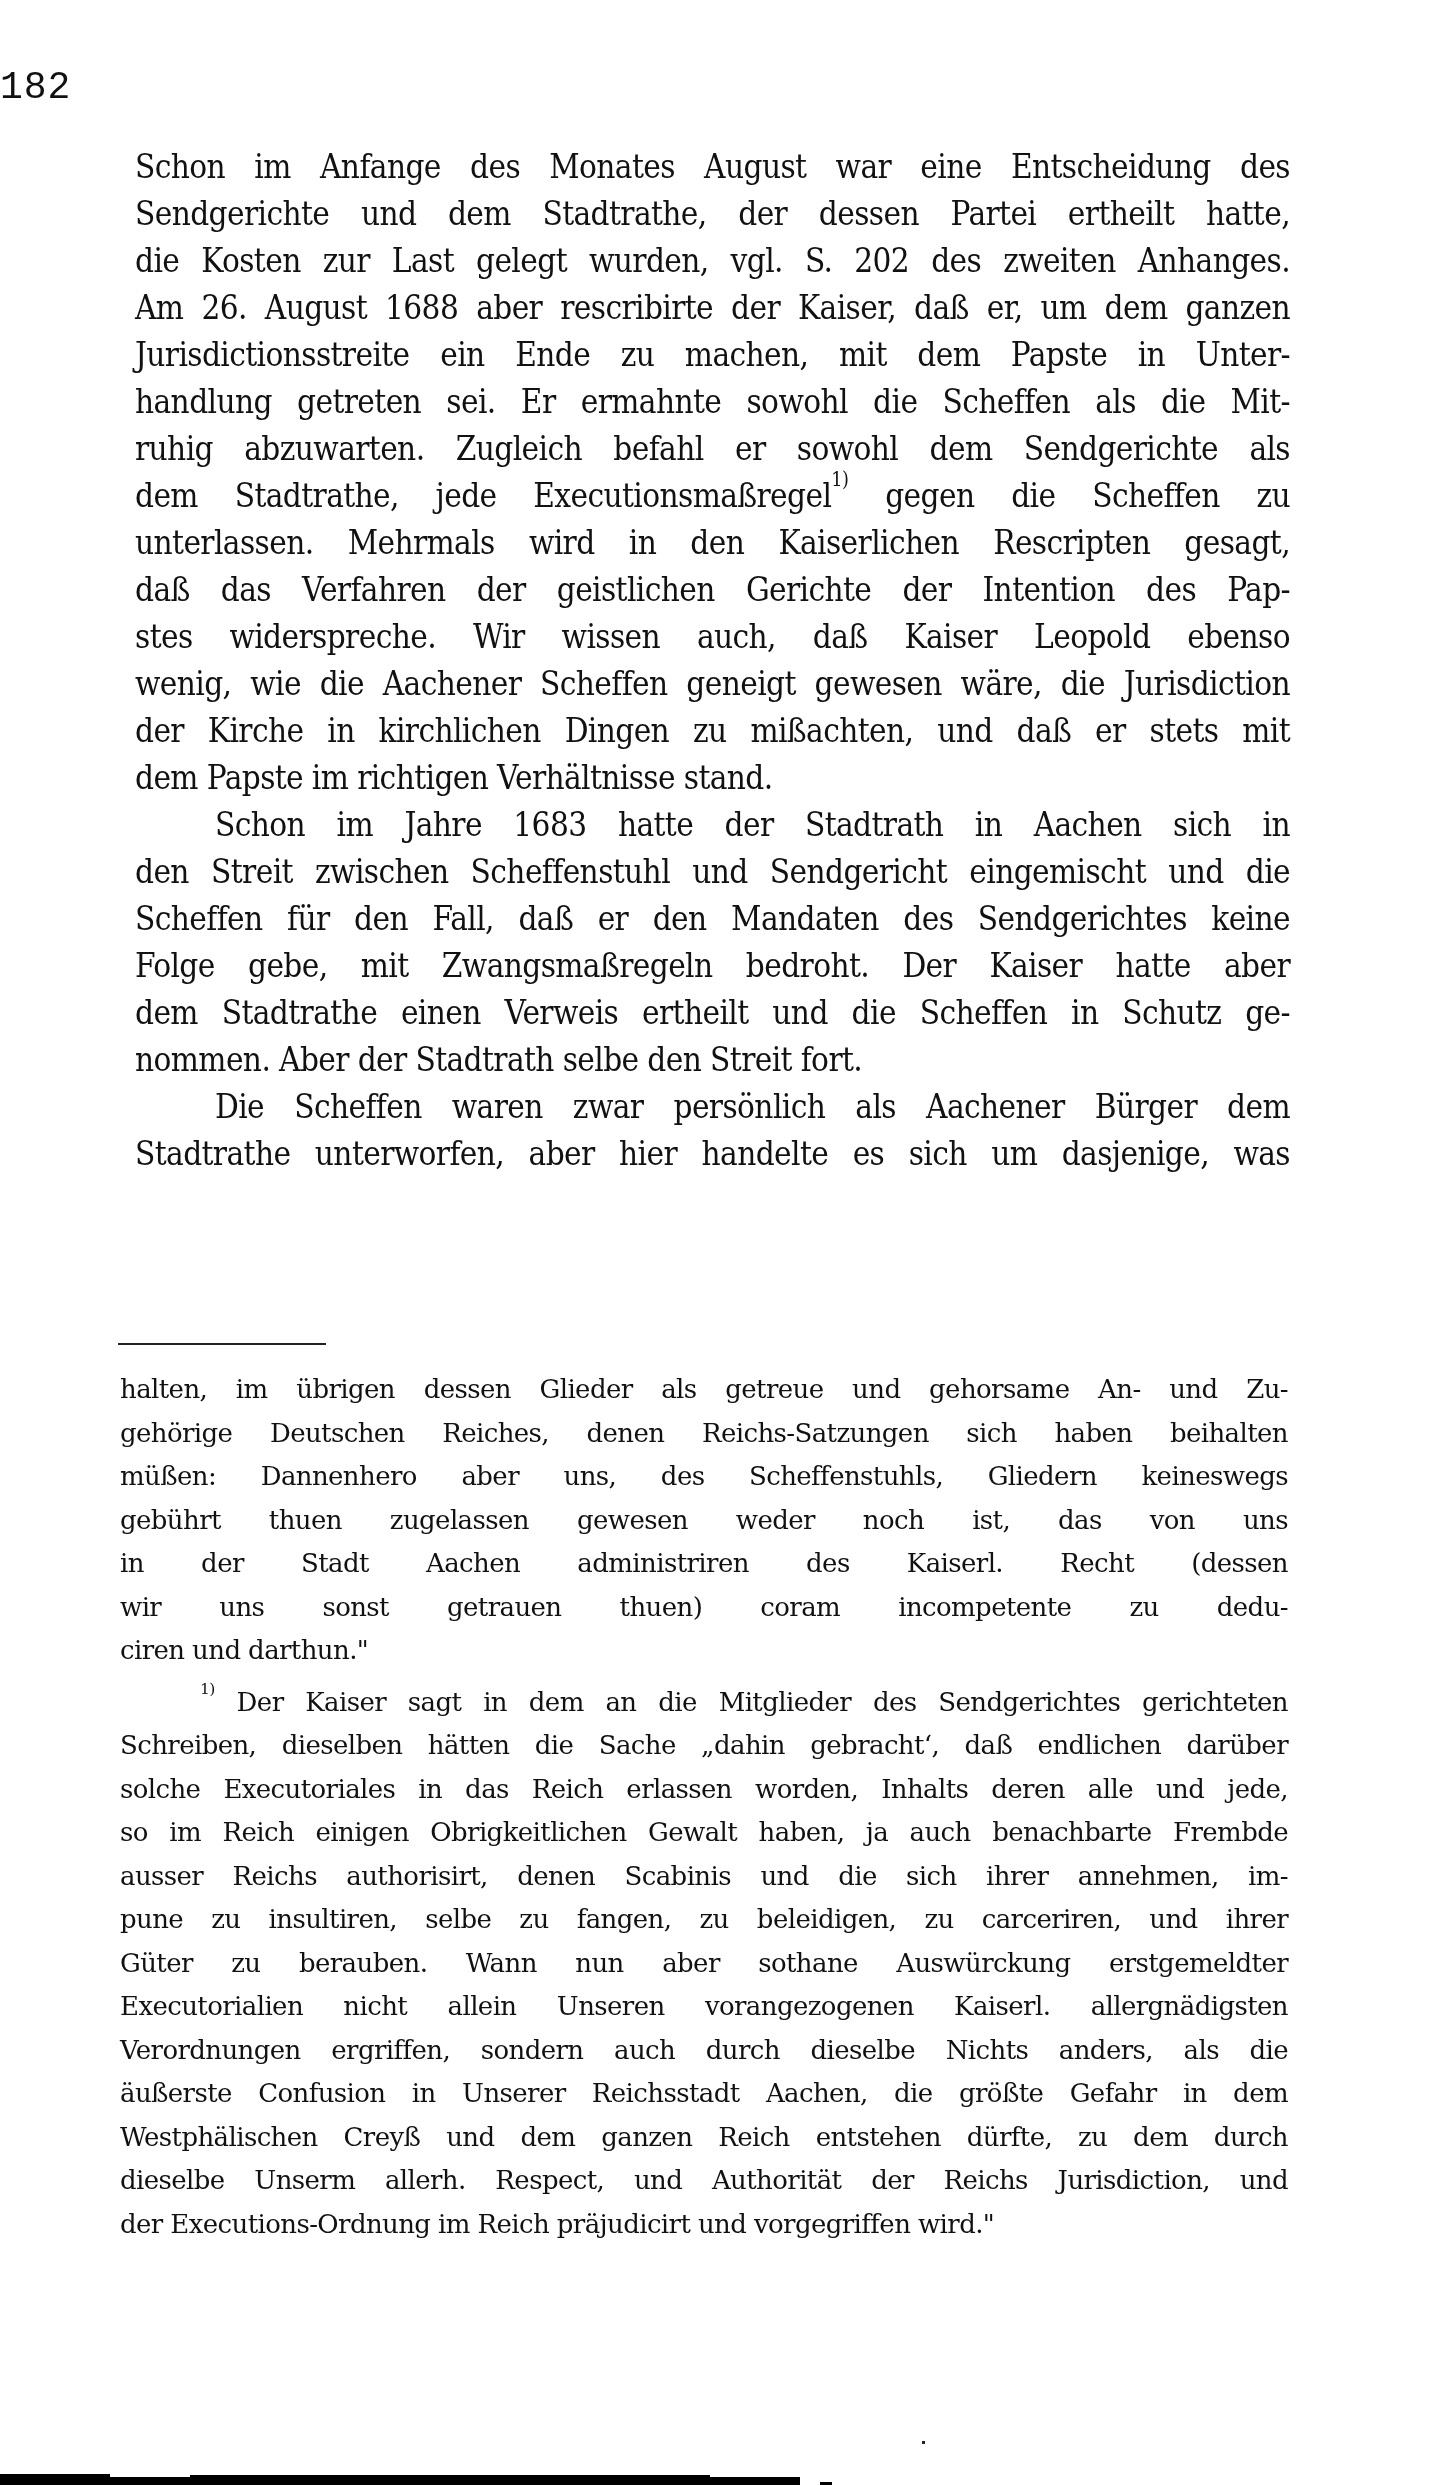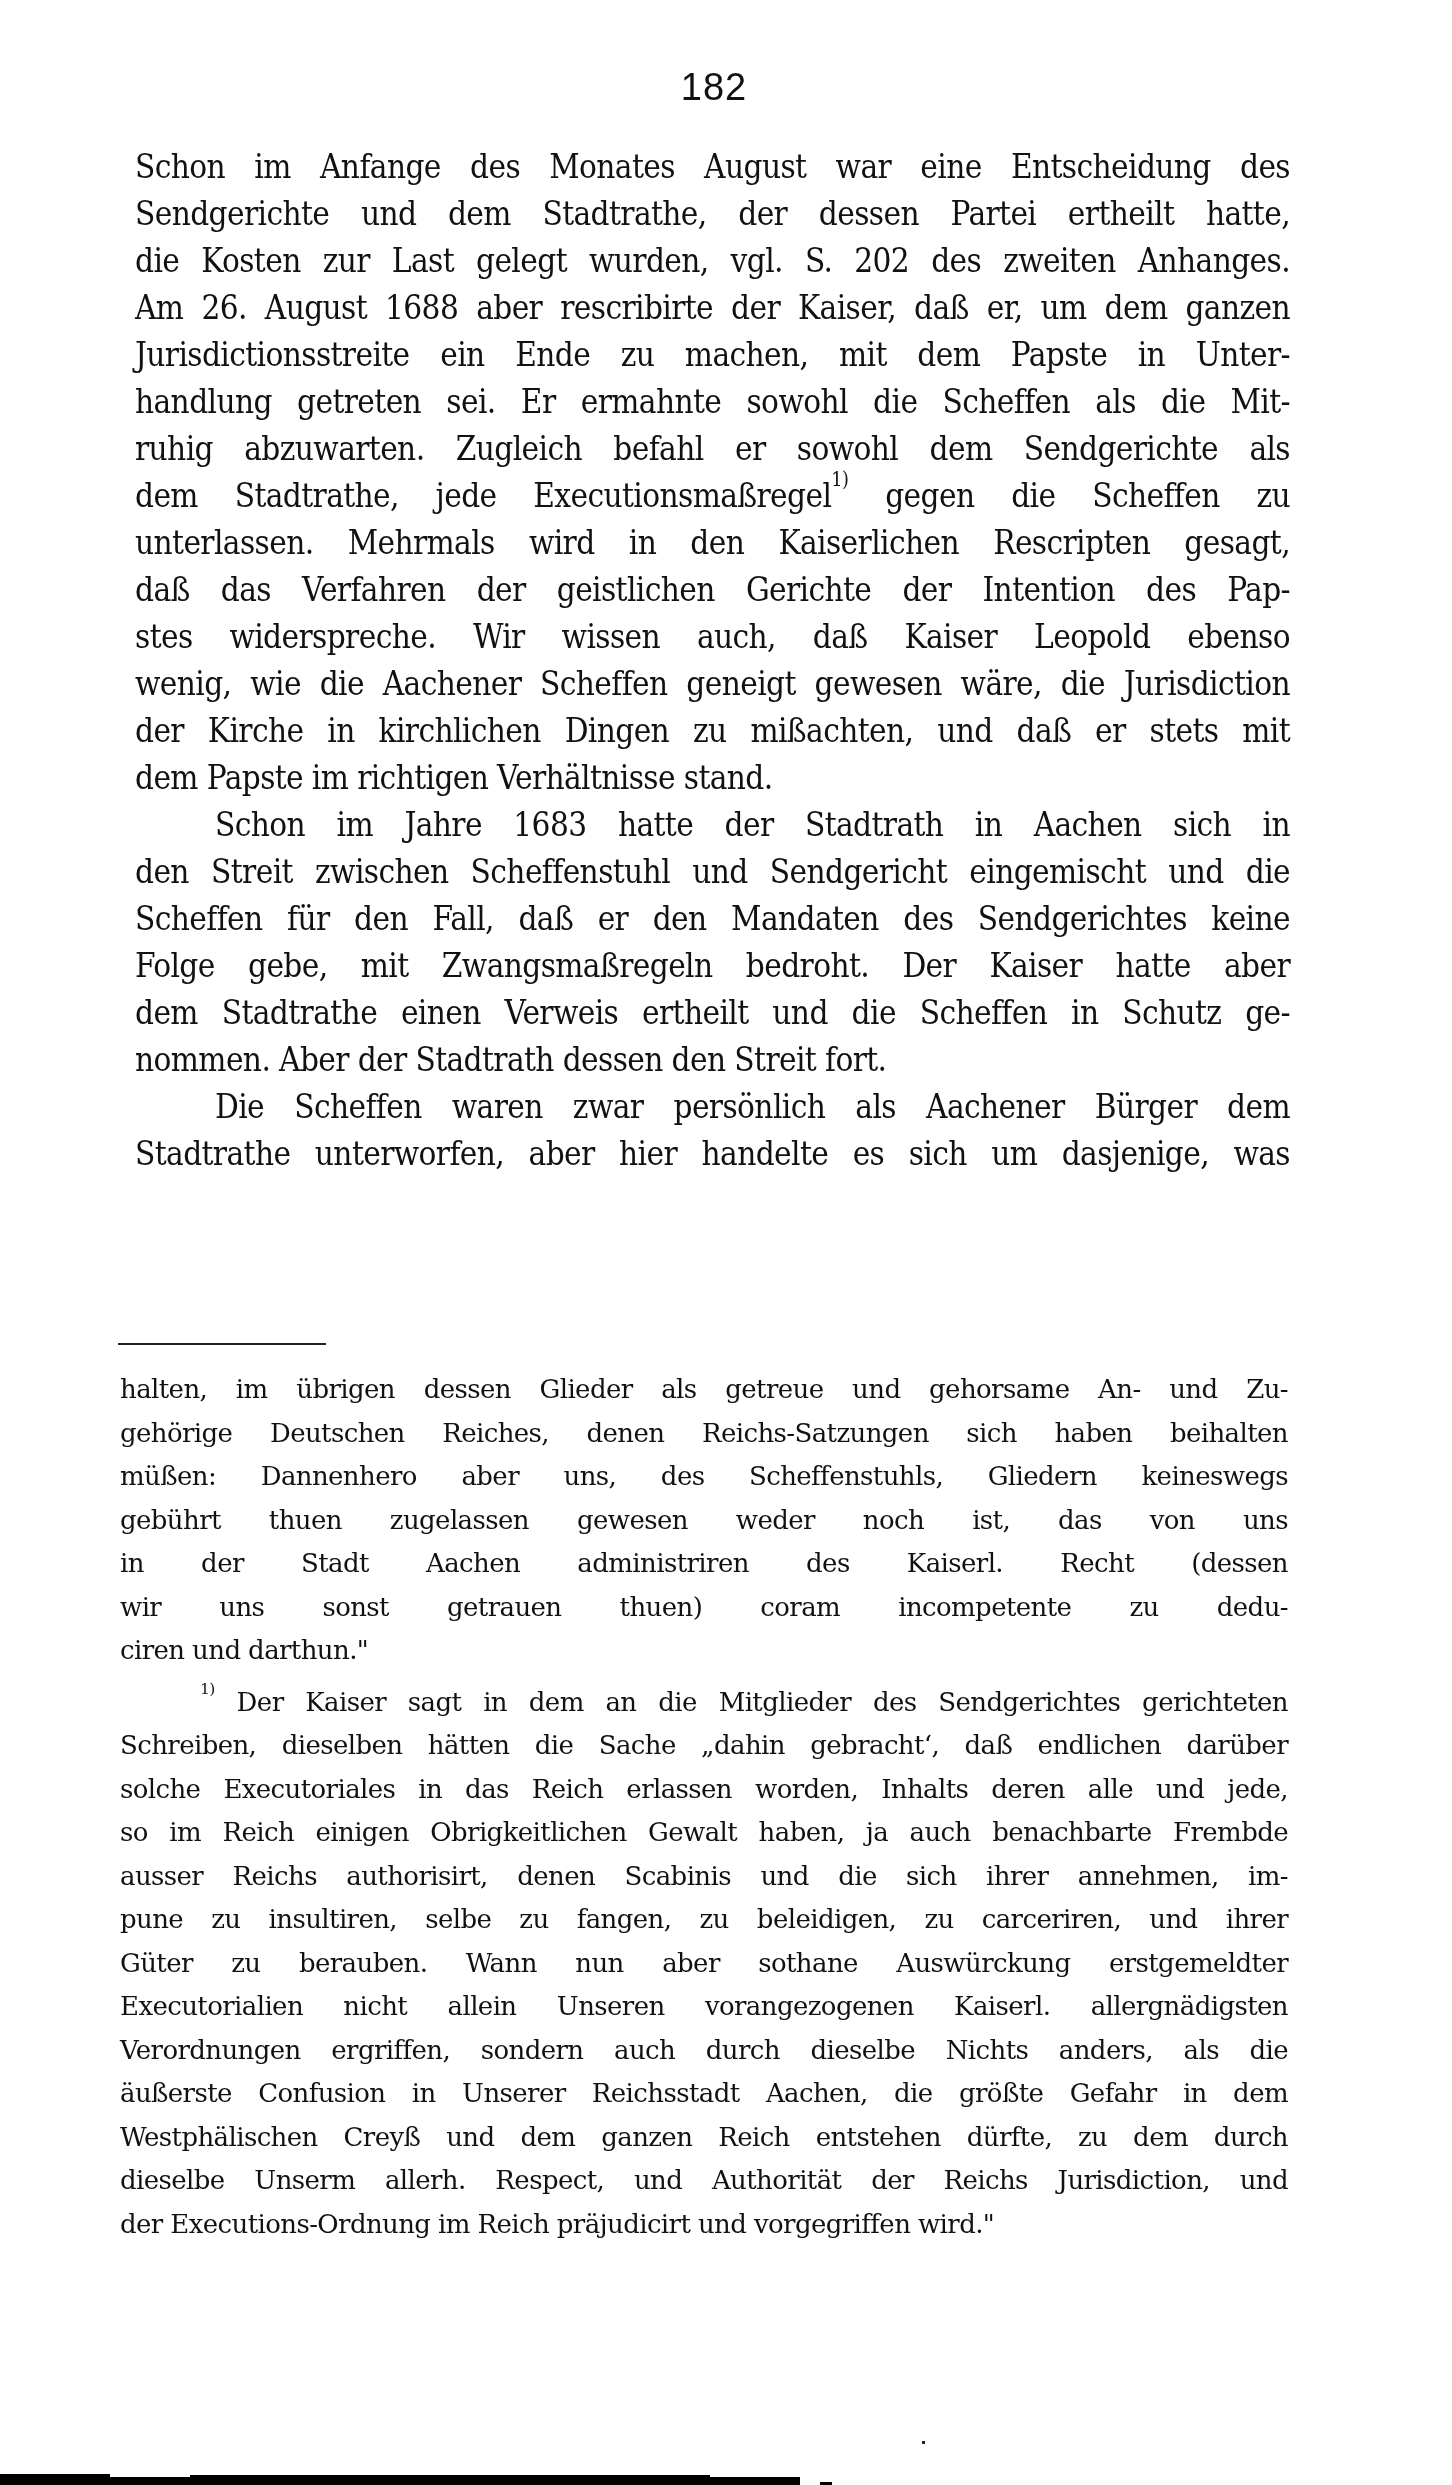--- a/index.html
+++ b/index.html
@@ -13,22 +13,21 @@
       position: relative;
       overflow: hidden;
       color: #111111;
       font-family: "DejaVu Serif", "Liberation Serif", serif;
     }
     .page-number {
       position: absolute;
       top: 66px;
       left: 0;
       width: 1428px;
-      text-align: center;
-      font-family: Liberation Sans, sans-serif;
+      font-family: Liberation Mono, monospace;
       font-size: 38px;
       letter-spacing: 1px;
       color: #111;
     }
     .main-text {
       position: absolute;
       top: 143px;
       left: 120px;
       width: 1170px;
     }
@@ -158,21 +157,21 @@
     <span class="line">der Kirche in kirchlichen Dingen zu mißachten, und daß er stets mit</span>
     <span class="line last">dem Papste im richtigen Verhältnisse stand.</span>
   </div>
 
   <div>
     <span class="line indent">Schon im Jahre 1683 hatte der Stadtrath in Aachen sich in</span>
     <span class="line">den Streit zwischen Scheffenstuhl und Sendgericht eingemischt und die</span>
     <span class="line">Scheffen für den Fall, daß er den Mandaten des Sendgerichtes keine</span>
     <span class="line">Folge gebe, mit Zwangsmaßregeln bedroht. Der Kaiser hatte aber</span>
     <span class="line">dem Stadtrathe einen Verweis ertheilt und die Scheffen in Schutz ge-</span>
-    <span class="line last">nommen. Aber der Stadtrath dessen den Streit fort.</span>
+    <span class="line last">nommen. Aber der Stadtrath selbe den Streit fort.</span>
   </div>
 
   <div>
     <span class="line indent">Die Scheffen waren zwar persönlich als Aachener Bürger dem</span>
     <span class="line">Stadtrathe unterworfen, aber hier handelte es sich um dasjenige, was</span>
   </div>
 </div>
 
 <div class="footnote-rule"></div>
 

